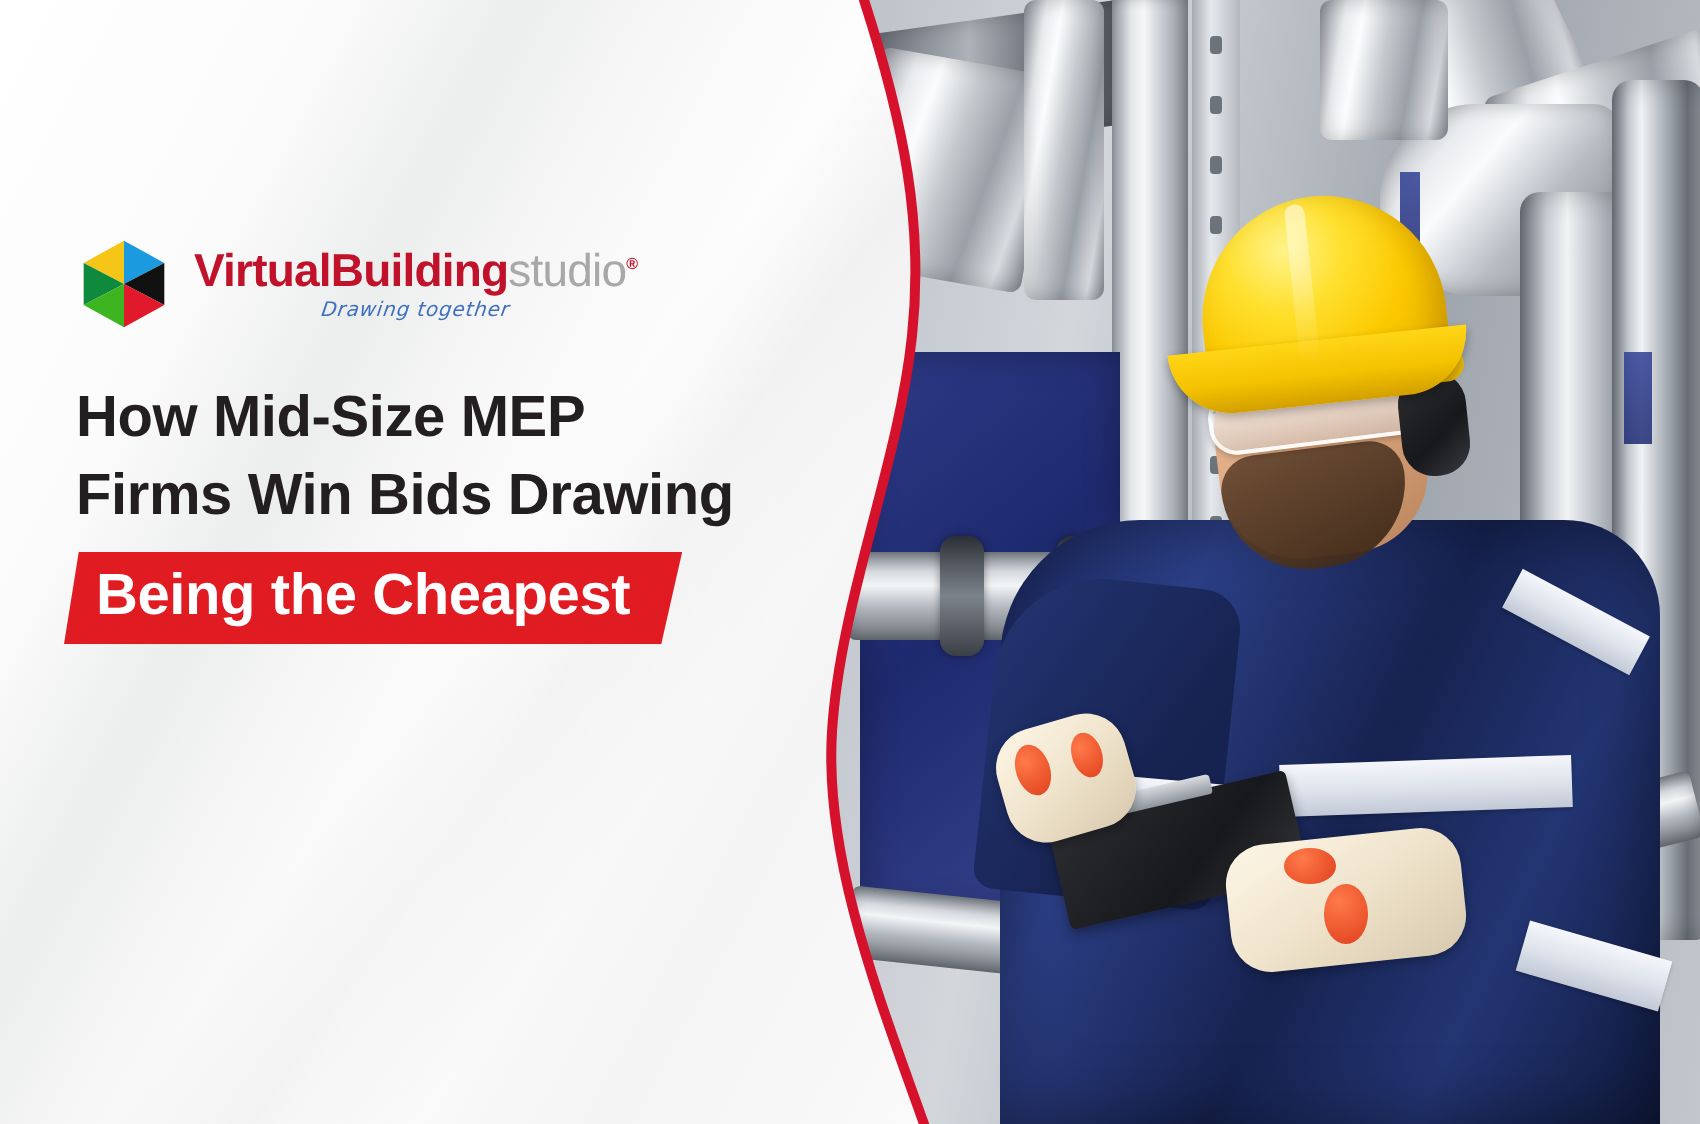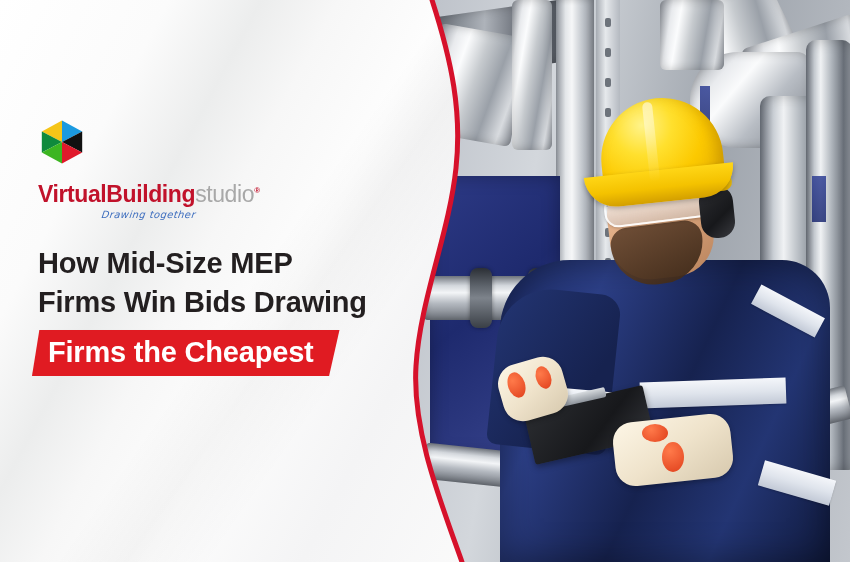--- a/index.html
+++ b/index.html
@@ -224,21 +224,21 @@
   }
 
   
   .content{
     position:absolute;
     left:38px;top:118px;
     width:380px;
   }
 
   
-  .logo{display:flex;align-items:flex-start;gap:11px;margin-bottom:24px;flex-direction:column;}
+  .logo{display:flex;align-items:flex-start;gap:11px;margin-bottom:24px;}
   .logo-mark{
     position:relative;width:48px;height:48px;flex:0 0 48px;
   }
   .logo-text-block{padding-top:6px;position:relative;}
   .logo-wordmark{
     font-size:23px;line-height:1;letter-spacing:-.4px;white-space:nowrap;
   }
   .logo-wordmark .vb{color:#c1122b;font-weight:bold;}
   .logo-wordmark .st{color:#a8a8a8;font-weight:normal;}
   .logo-wordmark .reg{
@@ -392,19 +392,19 @@
         <div class="logo-wordmark"><span class="vb">VirtualBuilding</span><span class="st">studio</span><span class="reg">®</span></div>
         <div class="logo-tagline">Drawing together</div>
       </div>
     </div>
 
     <div class="headline">
       <span class="ln">How Mid-Size MEP</span>
       <span class="ln">Firms Win Bids Drawing</span>
       <span class="banner-line">
         <span class="banner-bg"></span>
-        <span class="banner-text">Firms the Cheapest</span>
+        <span class="banner-text">Being the Cheapest</span>
       </span>
     </div>
 
   </div>
 
 </div>
 
 </body></html>

